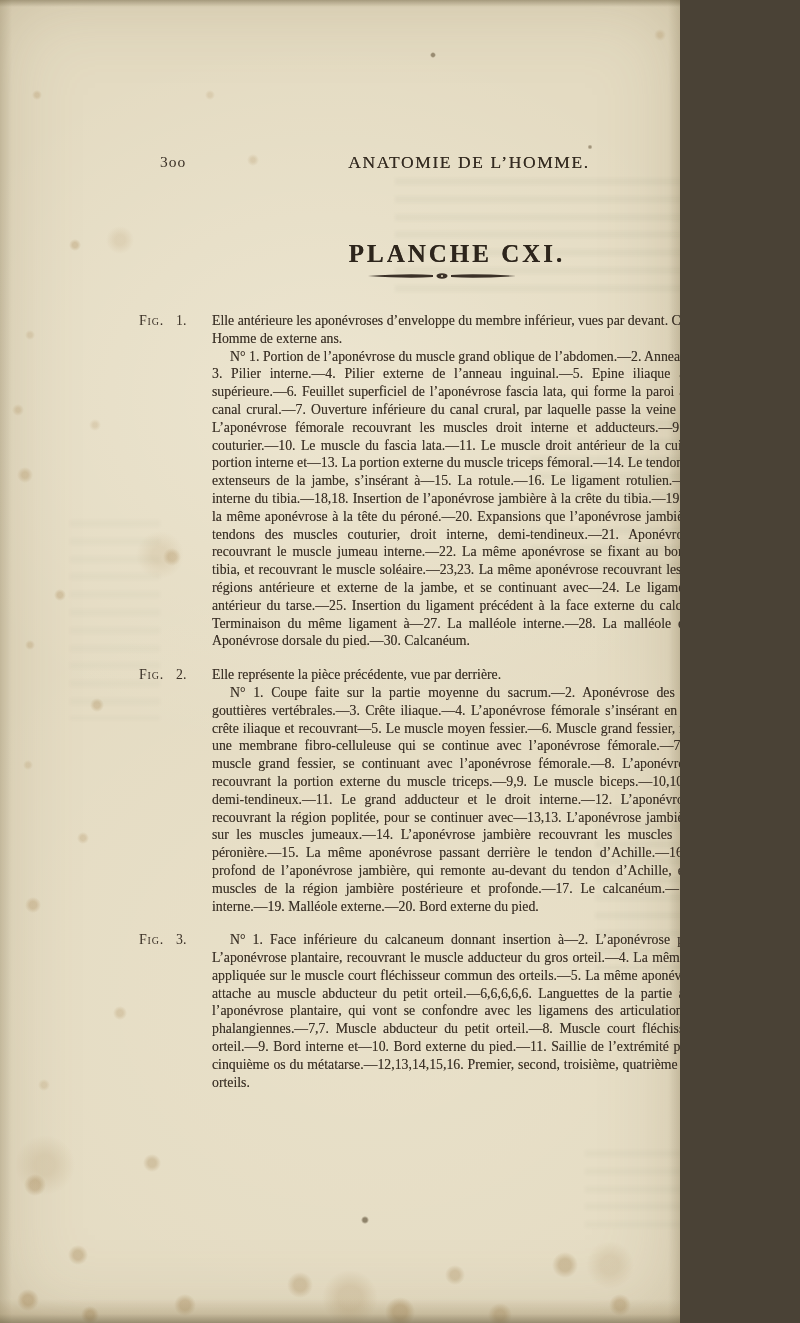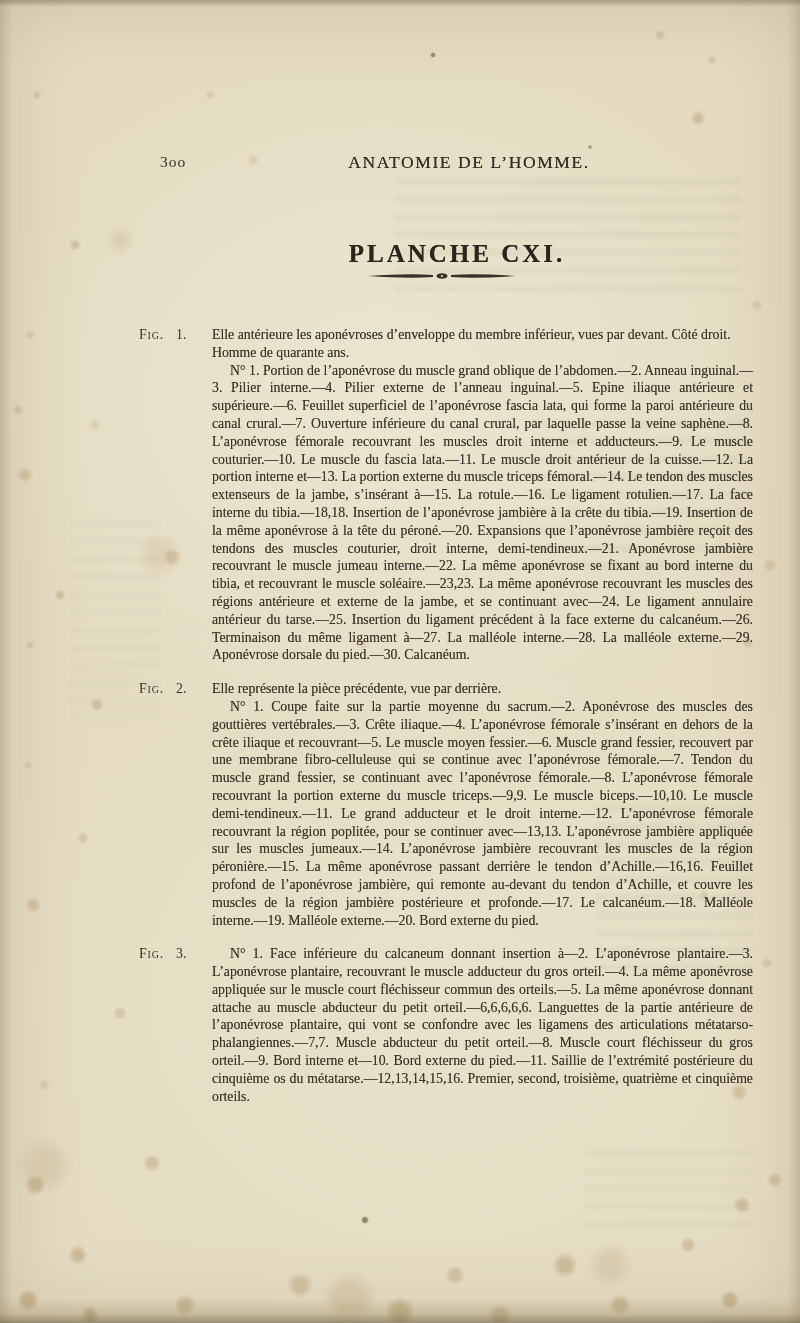--- a/index.html
+++ b/index.html
@@ -1,17 +1,17 @@
 <!DOCTYPE html>
 <html><head>
 <meta charset="utf-8">
 <style>
   html,body{margin:0;padding:0;background:#4a4236;}
   .page{
-    position:relative;width:800px;height:1323px;overflow:hidden;
+    position:relative;width:680px;height:1323px;overflow:hidden;
     background:
       radial-gradient(ellipse 620px 520px at 48% 30%, rgba(255,252,240,0.30), rgba(255,252,240,0) 70%),
       radial-gradient(ellipse 700px 600px at 55% 75%, rgba(255,250,235,0.18), rgba(255,250,235,0) 75%),
       #e4dbc2;
     font-family:"Liberation Serif", serif;
     color:#3b3127;
     box-shadow:inset 0 0 80px rgba(130,110,70,0.25);
   }
   
   .edges{position:absolute;inset:0;pointer-events:none;
@@ -88,21 +88,21 @@
 
   .page-number{position:absolute;left:160px;top:153px;font-size:15.5px;letter-spacing:1px;}
   .running-title{position:absolute;left:438px;top:152px;transform:translateX(-50%);
     font-size:17.5px;letter-spacing:1.6px;white-space:nowrap;color:#332a20;
     text-shadow:0 0 .4px rgba(51,42,32,.7);margin-left:31px;}
   .plate-title{position:absolute;left:441px;top:224px;transform:translateX(-50%);
     font-size:25px;letter-spacing:3px;white-space:nowrap;color:#2d251c;margin:16px;font-weight:bold;
     text-shadow:0 0 .5px rgba(45,37,28,.8);}
   .ornament{position:absolute;left:442px;top:267px;transform:translateX(-50%);}
 
-  .figures{position:absolute;left:0;top:326px;width:800px;}
+  .figures{position:absolute;left:0;top:312px;width:800px;}
   .figure-entry{display:grid;grid-template-columns:37px 36px 541px;margin:0 0 16px 139px;}
   .fig-label{font-size:14px;font-variant-caps:small-caps;letter-spacing:.8px;line-height:17.8px;}
   .fig-num{font-size:13.8px;line-height:17.8px;}
   .fig-text p{margin:0;font-size:13.8px;line-height:17.8px;text-align:justify;
     text-shadow:0 0 .3px rgba(59,49,39,.55);}
   .fig-text p.fig-body{text-indent:18px;}
 </style>
 </head>
 <body>
 
@@ -142,21 +142,21 @@
     </svg>
   </span>
 
   <section class="figures">
 
     <div class="figure-entry">
       <span class="fig-label">Fig.</span>
       <span class="fig-num">1.</span>
       <div class="fig-text">
         <p class="fig-caption">Elle antérieure les aponévroses d’enveloppe du membre inférieur, vues par devant. Côté droit.</p>
-        <p class="fig-caption">Homme de quarante ans.</p>
+        <p class="fig-caption">Homme de externe ans.</p>
         <p class="fig-body">N° 1. Portion de l’aponévrose du muscle grand oblique de l’abdomen.—2. Anneau inguinal.—3. Pilier interne.—4. Pilier externe de l’anneau inguinal.—5. Epine iliaque antérieure et supérieure.—6. Feuillet superficiel de l’aponévrose fascia lata, qui forme la paroi antérieure du canal crural.—7. Ouverture inférieure du canal crural, par laquelle passe la veine saphène.—8. L’aponévrose fémorale recouvrant les muscles droit interne et adducteurs.—9. Le muscle couturier.—10. Le muscle du fascia lata.—11. Le muscle droit antérieur de la cuisse.—12. La portion interne et—13. La portion externe du muscle triceps fémoral.—14. Le tendon des muscles extenseurs de la jambe, s’insérant à—15. La rotule.—16. Le ligament rotulien.—17. La face interne du tibia.—18,18. Insertion de l’aponévrose jambière à la crête du tibia.—19. Insertion de la même aponévrose à la tête du péroné.—20. Expansions que l’aponévrose jambière reçoit des tendons des muscles couturier, droit interne, demi-tendineux.—21. Aponévrose jambière recouvrant le muscle jumeau interne.—22. La même aponévrose se fixant au bord interne du tibia, et recouvrant le muscle soléaire.—23,23. La même aponévrose recouvrant les muscles des régions antérieure et externe de la jambe, et se continuant avec—24. Le ligament annulaire antérieur du tarse.—25. Insertion du ligament précédent à la face externe du calcanéum.—26. Terminaison du même ligament à—27. La malléole interne.—28. La malléole externe.—29. Aponévrose dorsale du pied.—30. Calcanéum.</p>
       </div>
     </div>
 
     <div class="figure-entry">
       <span class="fig-label">Fig.</span>
       <span class="fig-num">2.</span>
       <div class="fig-text">
         <p class="fig-caption">Elle représente la pièce précédente, vue par derrière.</p>
         <p class="fig-body">N° 1. Coupe faite sur la partie moyenne du sacrum.—2. Aponévrose des muscles des gouttières vertébrales.—3. Crête iliaque.—4. L’aponévrose fémorale s’insérant en dehors de la crête iliaque et recouvrant—5. Le muscle moyen fessier.—6. Muscle grand fessier, recouvert par une membrane fibro-celluleuse qui se continue avec l’aponévrose fémorale.—7. Tendon du muscle grand fessier, se continuant avec l’aponévrose fémorale.—8. L’aponévrose fémorale recouvrant la portion externe du muscle triceps.—9,9. Le muscle biceps.—10,10. Le muscle demi-tendineux.—11. Le grand adducteur et le droit interne.—12. L’aponévrose fémorale recouvrant la région poplitée, pour se continuer avec—13,13. L’aponévrose jambière appliquée sur les muscles jumeaux.—14. L’aponévrose jambière recouvrant les muscles de la région péronière.—15. La même aponévrose passant derrière le tendon d’Achille.—16,16. Feuillet profond de l’aponévrose jambière, qui remonte au-devant du tendon d’Achille, et couvre les muscles de la région jambière postérieure et profonde.—17. Le calcanéum.—18. Malléole interne.—19. Malléole externe.—20. Bord externe du pied.</p>

